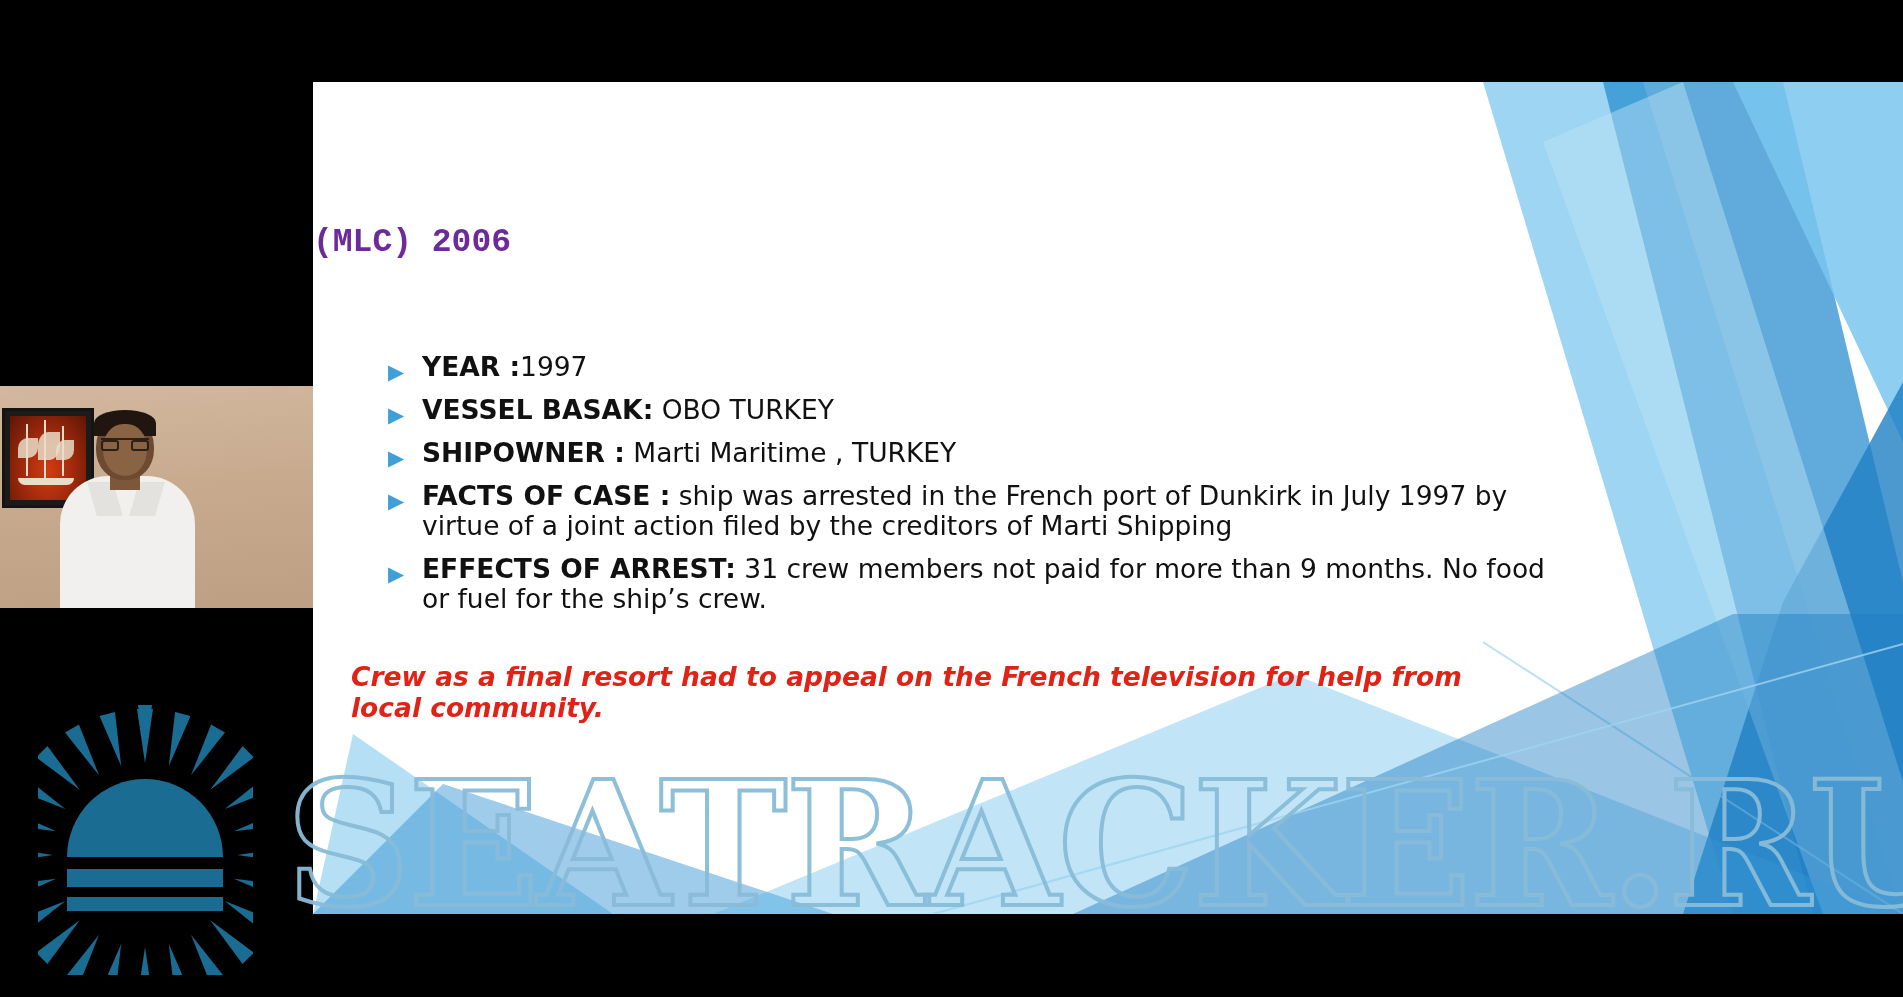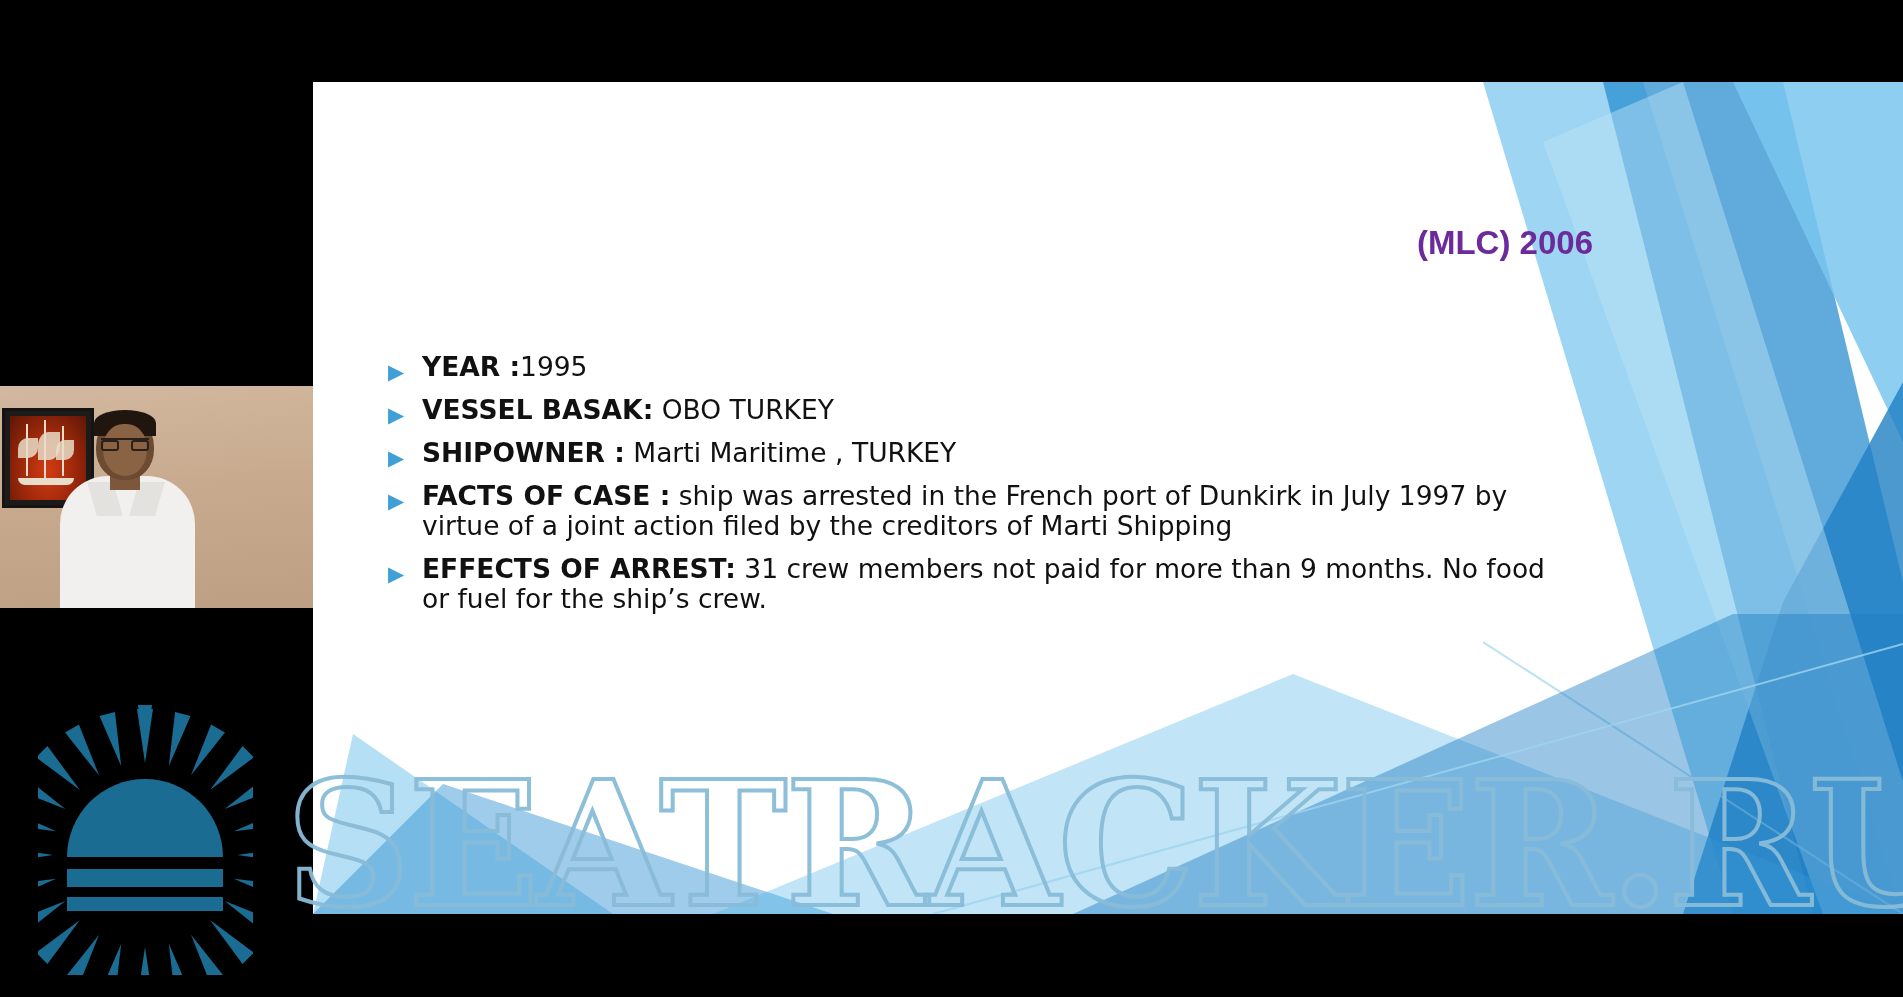--- a/index.html
+++ b/index.html
@@ -185,25 +185,25 @@
     font-size: 47px;
     font-weight: bold;
     letter-spacing: -0.2px;
     font-family: "DejaVu Sans", sans-serif;
   }
   #slide-subtitle {
     position: absolute;
     left: 0;
     top: 142px;
     width: 1280px;
-    text-align: right;
+    text-align: left;
     color: #6c2a9a;
     font-size: 33px;
     font-weight: bold;
-    font-family: Liberation Sans, sans-serif;
+    font-family: Liberation Mono, monospace;
   }
 
   #bullets {
     position: absolute;
     left: 75px;
     top: 270px;
     width: 1180px;
   }
   .bullet-row {
     display: flex;
@@ -359,21 +359,21 @@
       </svg>
     </div>
 
     <div id="slide-subtitle">(MLC) 2006</div>
 
     <div id="bullets">
 
       <div class="bullet-row">
         <div class="bullet-marker">▶</div>
         <div class="bullet-text">
-          <b>YEAR :</b><span>1995</span>
+          <b>YEAR :</b><span>1997</span>
         </div>
       </div>
 
       <div class="bullet-row">
         <div class="bullet-marker">▶</div>
         <div class="bullet-text">
           <b>VESSEL BASAK:</b>&nbsp;<span>OBO TURKEY</span>
         </div>
       </div>
 
@@ -393,17 +393,18 @@
 
       <div class="bullet-row">
         <div class="bullet-marker">▶</div>
         <div class="bullet-text">
           <b>EFFECTS OF ARREST:</b>&nbsp;<span>31 crew members not paid for more than 9 months. No food or fuel for the ship’s crew.</span>
         </div>
       </div>
 
     </div>
 
+    <div id="closing-note">Crew as a final resort had to appeal on the French television for help from local community.</div>
   </div>
 
   <div id="watermark">SEATRACKER.RU</div>
 
 </div>
 
 </body></html>

